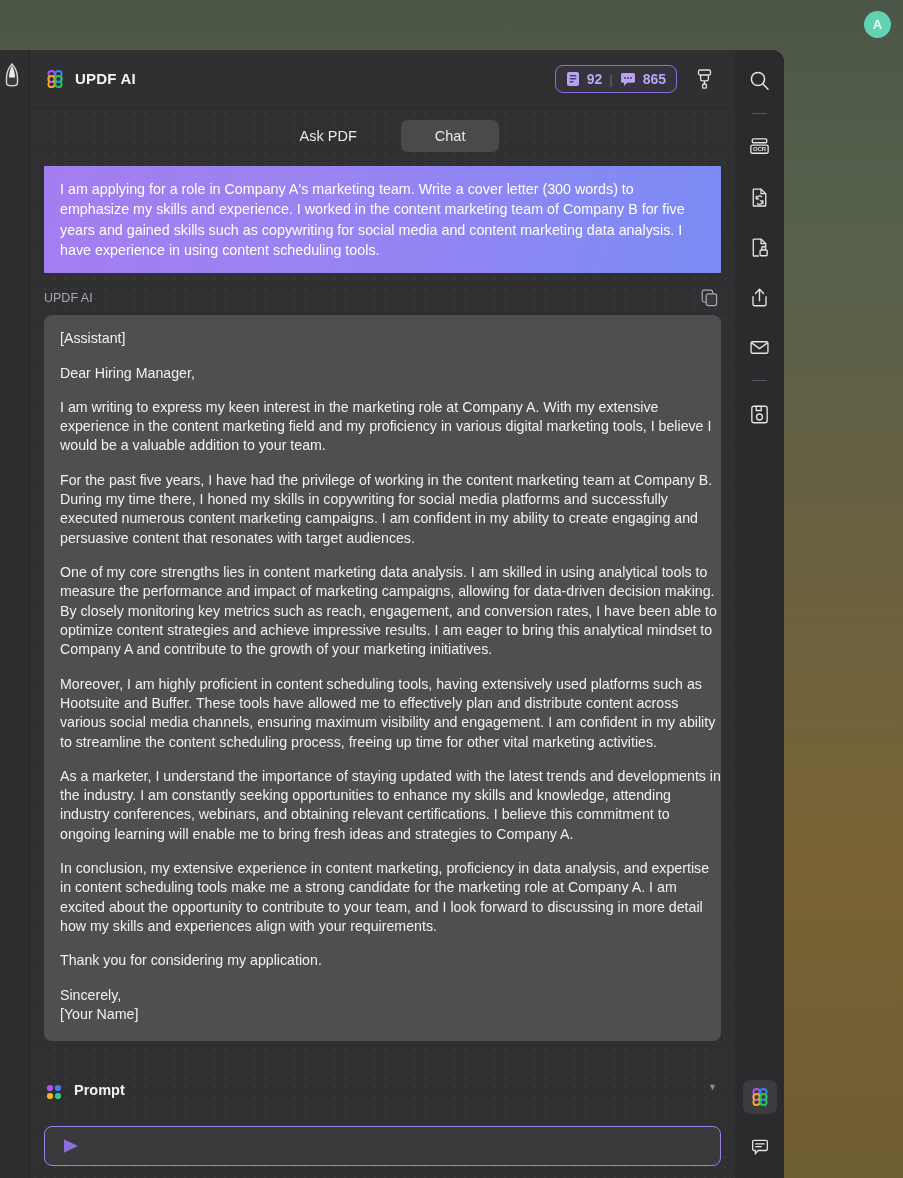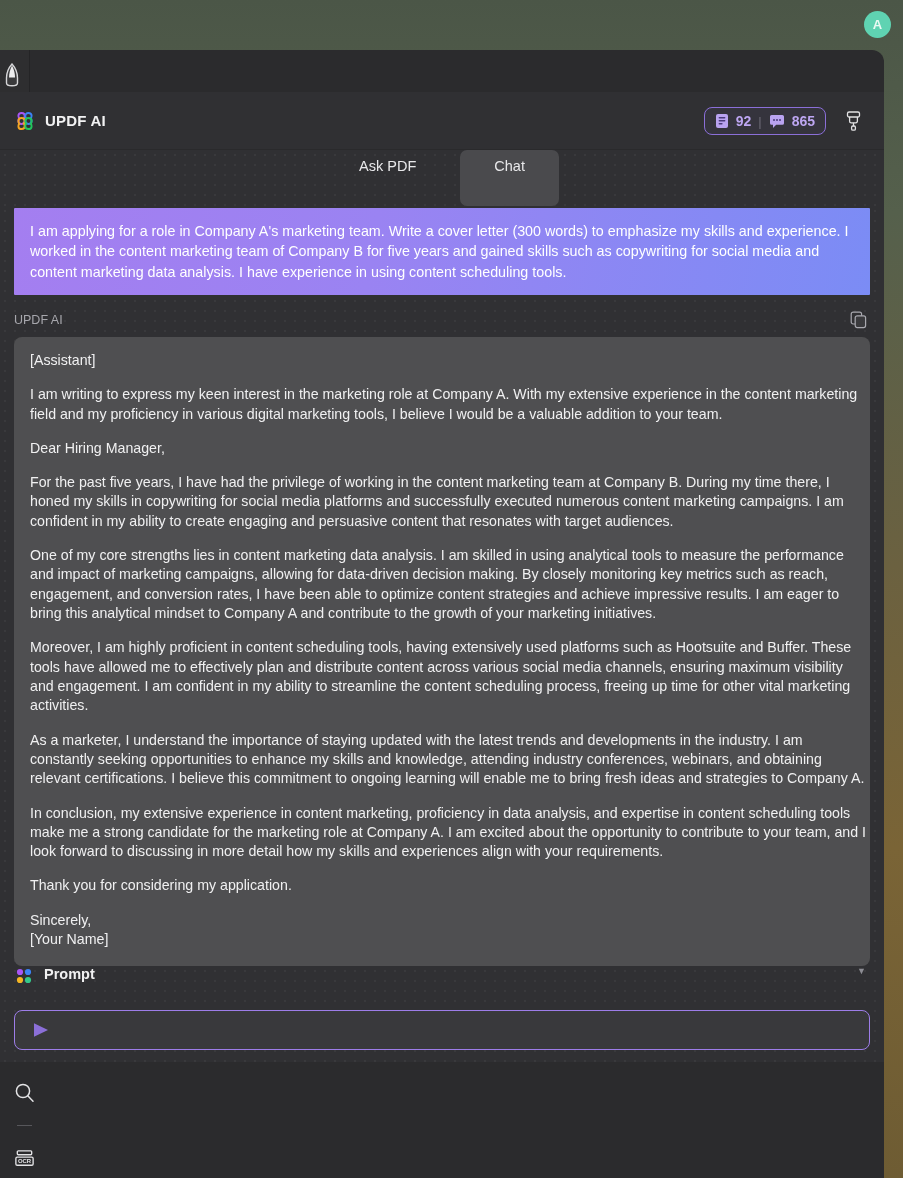--- a/index.html
+++ b/index.html
@@ -21,27 +21,26 @@
     position: absolute; top: 11px; right: 12px;
     width: 27px; height: 27px; border-radius: 50%;
     background: #5fd3b2;
     color: #eafaf4; font-size: 13px; font-weight: 600;
     display: flex; align-items: center; justify-content: center;
     letter-spacing: .2px;
   }
 
   
   #app-window {
-    position: absolute; top: 50px; left: 0; width: 884px; height: 1128px;
+    position: absolute; top: 50px; left: 0; width: 784px; height: 1128px;
     background: #2b2b2d;
     border-top-right-radius: 12px;
     border-top-left-radius: 0;
     overflow: hidden;
     display: flex;
-    flex-direction: column;
   }
 
   
   #left-rail {
     width: 30px; flex: 0 0 30px; height: 100%;
     background: #2e2e30;
     border-right: 1px solid #242426;
     padding-top: 8px;
     display: flex; flex-direction: column; align-items: center;
   }
@@ -76,21 +75,21 @@
     padding: 5px 10px;
     background: rgba(139,111,216,0.06);
   }
   #credit-badge .cval { color: #bda6f2; font-size: 14px; font-weight: 600; }
   #credit-badge .cdiv { color: #6d6a77; font-size: 13px; }
   #brush-btn { width: 34px; height: 34px; display: flex; align-items: center; justify-content: center; margin-left: 10px; }
 
   
   #tabs-row {
     height: 56px; flex: 0 0 56px;
-    display: flex; justify-content: center;
+    display: flex; align-items: center; justify-content: center;
     gap: 10px;
     background:
       radial-gradient(circle, rgba(255,255,255,0.045) 0.8px, transparent 0.9px) 0 0/10px 10px,
       #303033;
   }
   .tab {
     padding: 8px 34px; border-radius: 7px;
     font-size: 14.5px; color: #e8e8ea; background: transparent;
     white-space: nowrap;
   }
@@ -258,22 +257,22 @@
         <span id="copy-btn">
           <svg class="ic" width="17" height="18" viewBox="0 0 17 18" fill="none" stroke="#a9a9b0" stroke-width="1.2">
             <rect x="1.2" y="1.2" width="10.4" height="11.8" rx="2"></rect>
             <rect x="5.2" y="4.8" width="10.4" height="11.8" rx="2" fill="#3a3a3d"></rect>
           </svg>
         </span>
       </div>
 
       <div id="assistant-bubble">
         <p>[Assistant]</p>
+        <p>Dear Hiring Manager,</p>
         <p>I am writing to express my keen interest in the marketing role at Company A. With my extensive experience in the content marketing field and my proficiency in various digital marketing tools, I believe I would be a valuable addition to your team.</p>
-        <p>Dear Hiring Manager,</p>
         <p>For the past five years, I have had the privilege of working in the content marketing team at Company B. During my time there, I honed my skills in copywriting for social media platforms and successfully executed numerous content marketing campaigns. I am confident in my ability to create engaging and persuasive content that resonates with target audiences.</p>
         <p>One of my core strengths lies in content marketing data analysis. I am skilled in using analytical tools to measure the performance and impact of marketing campaigns, allowing for data-driven decision making. By closely monitoring key metrics such as reach, engagement, and conversion rates, I have been able to optimize content strategies and achieve impressive results. I am eager to bring this analytical mindset to Company A and contribute to the growth of your marketing initiatives.</p>
         <p>Moreover, I am highly proficient in content scheduling tools, having extensively used platforms such as Hootsuite and Buffer. These tools have allowed me to effectively plan and distribute content across various social media channels, ensuring maximum visibility and engagement. I am confident in my ability to streamline the content scheduling process, freeing up time for other vital marketing activities.</p>
         <p>As a marketer, I understand the importance of staying updated with the latest trends and developments in the industry. I am constantly seeking opportunities to enhance my skills and knowledge, attending industry conferences, webinars, and obtaining relevant certifications. I believe this commitment to ongoing learning will enable me to bring fresh ideas and strategies to Company A.</p>
         <p>In conclusion, my extensive experience in content marketing, proficiency in data analysis, and expertise in content scheduling tools make me a strong candidate for the marketing role at Company A. I am excited about the opportunity to contribute to your team, and I look forward to discussing in more detail how my skills and experiences align with your requirements.</p>
         <p>Thank you for considering my application.</p>
         <p class="sig">Sincerely,
 [Your Name]</p>
       </div>
 

